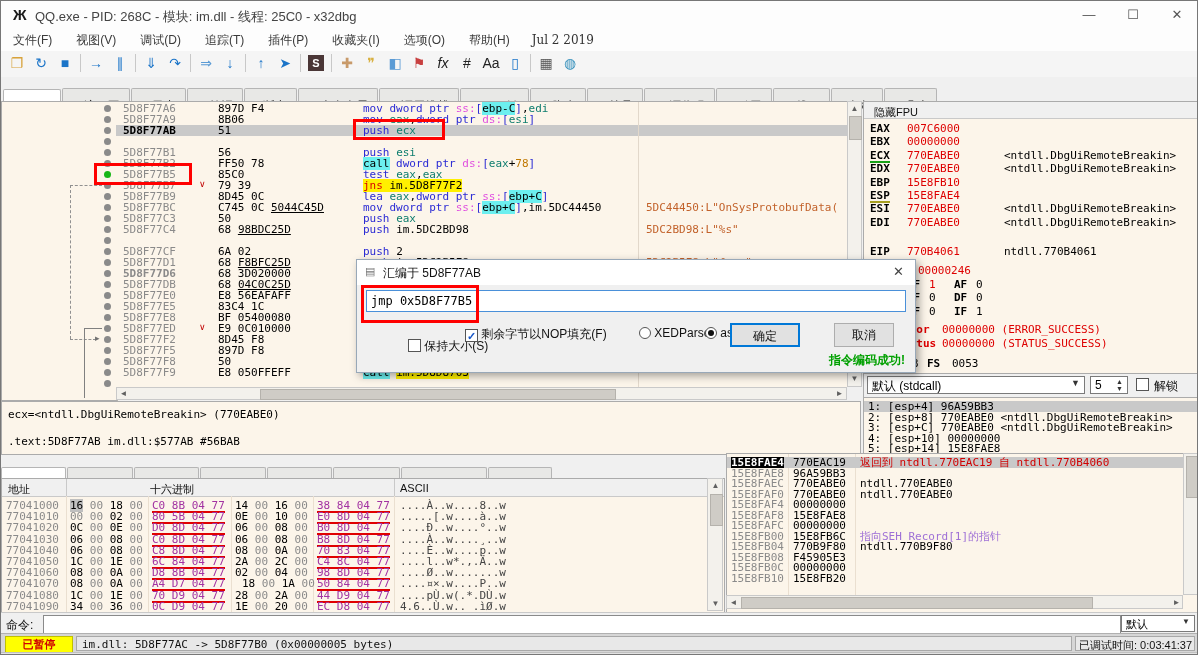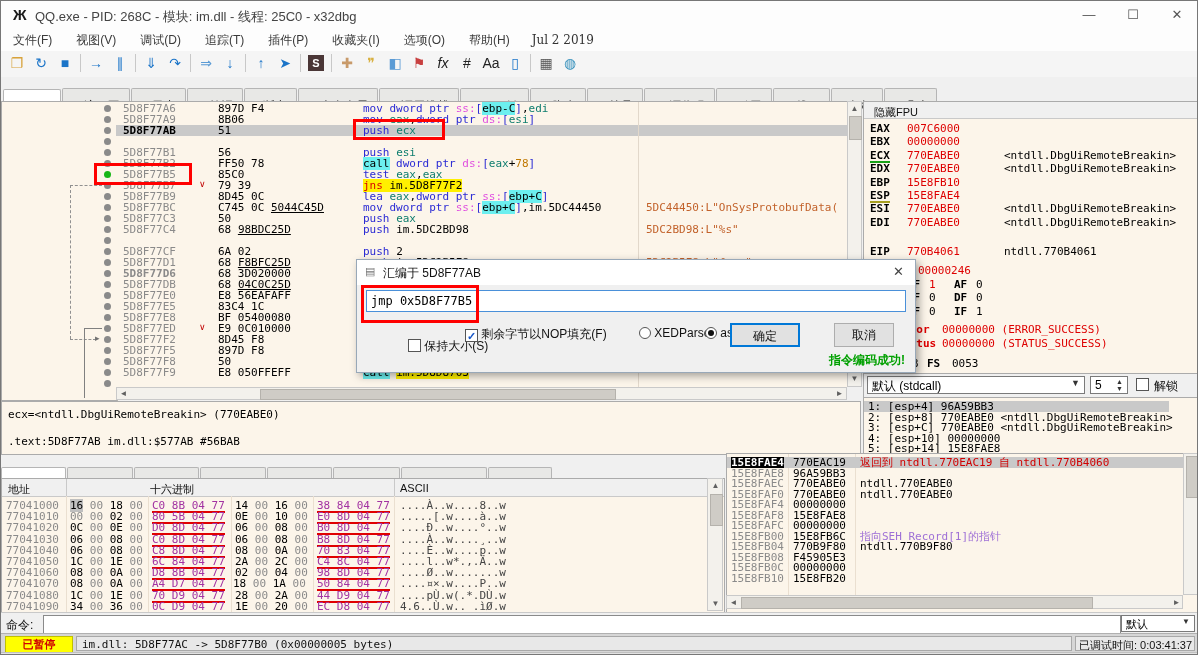--- a/index.html
+++ b/index.html
@@ -356,21 +356,21 @@
     <span style="position:absolute;left:272px;top:4px;" class="box13"></span>
     <span style="position:absolute;left:290px;top:4px;font-size:12px;color:#111;">解锁</span>
   </div>
 
   <div class="abs" id="infobox">
     <div class="mono" style="position:absolute;left:6px;top:7px;color:#000;">ecx=&lt;ntdll.DbgUiRemoteBreakin&gt; (770EABE0)</div>
     <div class="mono" style="position:absolute;left:6px;top:34px;color:#000;">.text:5D8F77AB im.dll:$577AB #56BAB</div>
   </div>
 
   <div class="abs" id="args">
-      <div style="position: absolute; left: 0px; top: 3px; width: 305px; height: 11px; background: rgb(201, 201, 201);">
+      <div style="position: absolute; left: 0px; top: 3px; width: 334px; height: 11px; background: rgb(201, 201, 201);">
         <span class="mono" style="position: absolute; left: 4px; top: 0px; color: rgb(0, 0, 0);">1: [esp+4] 96A59BB3</span>
       </div>
       <div style="position: absolute; left: 0px; top: 13.6px; width: 334px; height: 11px;">
         <span class="mono" style="position: absolute; left: 4px; top: 0px; color: rgb(0, 0, 0);">2: [esp+8] 770EABE0 &lt;ntdll.DbgUiRemoteBreakin&gt;</span>
       </div>
       <div style="position: absolute; left: 0px; top: 24.2px; width: 334px; height: 11px;">
         <span class="mono" style="position: absolute; left: 4px; top: 0px; color: rgb(0, 0, 0);">3: [esp+C] 770EABE0 &lt;ntdll.DbgUiRemoteBreakin&gt;</span>
       </div>
       <div style="position: absolute; left: 0px; top: 34.8px; width: 334px; height: 11px;">
         <span class="mono" style="position: absolute; left: 4px; top: 0px; color: rgb(0, 0, 0);">4: [esp+10] 00000000</span>
@@ -448,21 +448,21 @@
         <span class="mono" style="position: absolute; left: 68px; top: 0px;"><span class="mono" style="color: rgb(0, 0, 0);">08</span><span class="mono" style="color: rgb(138, 138, 138);"> 00</span><span class="mono" style="color: rgb(0, 0, 0);"> 0A</span><span class="mono" style="color: rgb(138, 138, 138);"> 00</span></span>
         <span class="mono" style="position: absolute; left: 150px; top: 0px; border-bottom: 2px solid rgb(224, 0, 0); color: rgb(162, 50, 162);"><span class="mono">D8</span><span class="mono"> 8B</span><span class="mono"> 04</span><span class="mono"> 77</span></span>
         <span class="mono" style="position: absolute; left: 233px; top: 0px;"><span class="mono" style="color: rgb(0, 0, 0);">02</span><span class="mono" style="color: rgb(138, 138, 138);"> 00</span><span class="mono" style="color: rgb(0, 0, 0);"> 04</span><span class="mono" style="color: rgb(138, 138, 138);"> 00</span></span>
         <span class="mono" style="position: absolute; left: 315px; top: 0px; border-bottom: 2px solid rgb(224, 0, 0); color: rgb(162, 50, 162);"><span class="mono">98</span><span class="mono"> 8D</span><span class="mono"> 04</span><span class="mono"> 77</span></span>
         <span class="mono" style="position: absolute; left: 398px; top: 0px; color: rgb(68, 68, 68);">....Ø..w.......w</span>
       </div>
       <div style="position: absolute; left: 0px; top: 99.4px; width: 700px; height: 11px;">
         <span class="mono" style="position: absolute; left: 4px; top: 0px; color: rgb(138, 138, 138);">77041070</span>
         <span class="mono" style="position: absolute; left: 68px; top: 0px;"><span class="mono" style="color: rgb(0, 0, 0);">08</span><span class="mono" style="color: rgb(138, 138, 138);"> 00</span><span class="mono" style="color: rgb(0, 0, 0);"> 0A</span><span class="mono" style="color: rgb(138, 138, 138);"> 00</span></span>
         <span class="mono" style="position: absolute; left: 150px; top: 0px; border-bottom: 2px solid rgb(224, 0, 0); color: rgb(162, 50, 162);"><span class="mono">A4</span><span class="mono"> D7</span><span class="mono"> 04</span><span class="mono"> 77</span></span>
-        <span class="mono" style="position: absolute; left: 231px; top: 0px;"><span class="mono" style="color: rgb(0, 0, 0);">18</span><span class="mono" style="color: rgb(138, 138, 138);"> 00</span><span class="mono" style="color: rgb(0, 0, 0);"> 1A</span><span class="mono" style="color: rgb(138, 138, 138);"> 00</span></span>
+        <span class="mono" style="position: absolute; left: 240px; top: 0px;"><span class="mono" style="color: rgb(0, 0, 0);">18</span><span class="mono" style="color: rgb(138, 138, 138);"> 00</span><span class="mono" style="color: rgb(0, 0, 0);"> 1A</span><span class="mono" style="color: rgb(138, 138, 138);"> 00</span></span>
         <span class="mono" style="position: absolute; left: 315px; top: 0px; border-bottom: 2px solid rgb(224, 0, 0); color: rgb(162, 50, 162);"><span class="mono">50</span><span class="mono"> 84</span><span class="mono"> 04</span><span class="mono"> 77</span></span>
         <span class="mono" style="position: absolute; left: 398px; top: 0px; color: rgb(68, 68, 68);">....¤×.w....P..w</span>
       </div>
       <div style="position: absolute; left: 0px; top: 110.6px; width: 700px; height: 11px;">
         <span class="mono" style="position: absolute; left: 4px; top: 0px; color: rgb(138, 138, 138);">77041080</span>
         <span class="mono" style="position: absolute; left: 68px; top: 0px;"><span class="mono" style="color: rgb(0, 0, 0);">1C</span><span class="mono" style="color: rgb(138, 138, 138);"> 00</span><span class="mono" style="color: rgb(0, 0, 0);"> 1E</span><span class="mono" style="color: rgb(138, 138, 138);"> 00</span></span>
         <span class="mono" style="position: absolute; left: 150px; top: 0px; border-bottom: 2px solid rgb(224, 0, 0); color: rgb(162, 50, 162);"><span class="mono">70</span><span class="mono"> D9</span><span class="mono"> 04</span><span class="mono"> 77</span></span>
         <span class="mono" style="position: absolute; left: 233px; top: 0px;"><span class="mono" style="color: rgb(0, 0, 0);">28</span><span class="mono" style="color: rgb(138, 138, 138);"> 00</span><span class="mono" style="color: rgb(0, 0, 0);"> 2A</span><span class="mono" style="color: rgb(138, 138, 138);"> 00</span></span>
         <span class="mono" style="position: absolute; left: 315px; top: 0px; border-bottom: 2px solid rgb(224, 0, 0); color: rgb(162, 50, 162);"><span class="mono">44</span><span class="mono"> D9</span><span class="mono"> 04</span><span class="mono"> 77</span></span>
         <span class="mono" style="position: absolute; left: 398px; top: 0px; color: rgb(68, 68, 68);">....pÙ.w(.*.DÙ.w</span>

